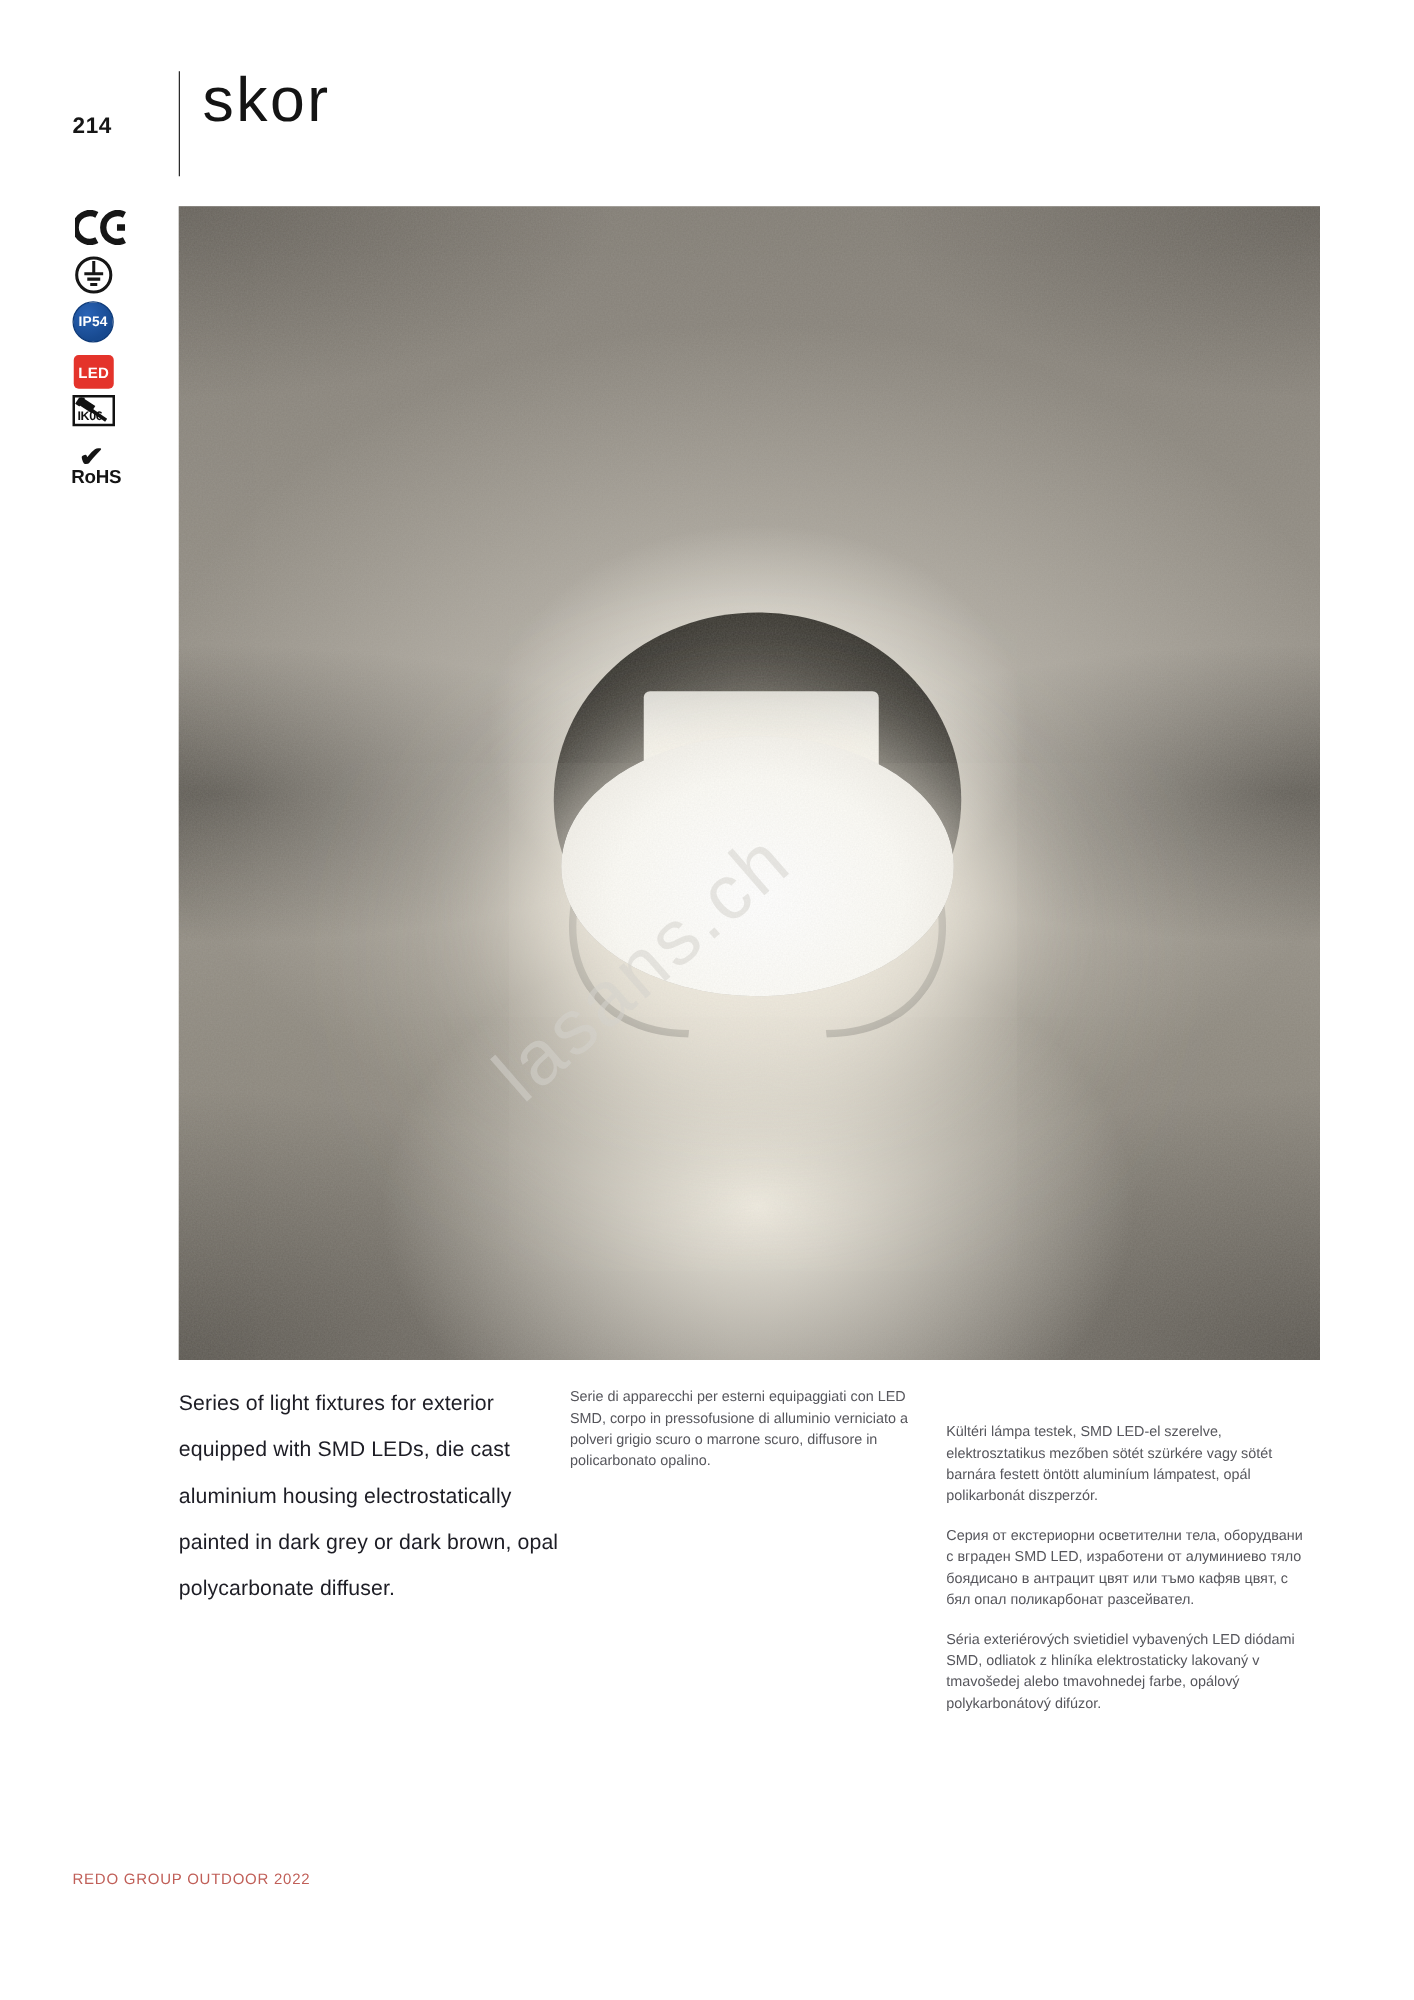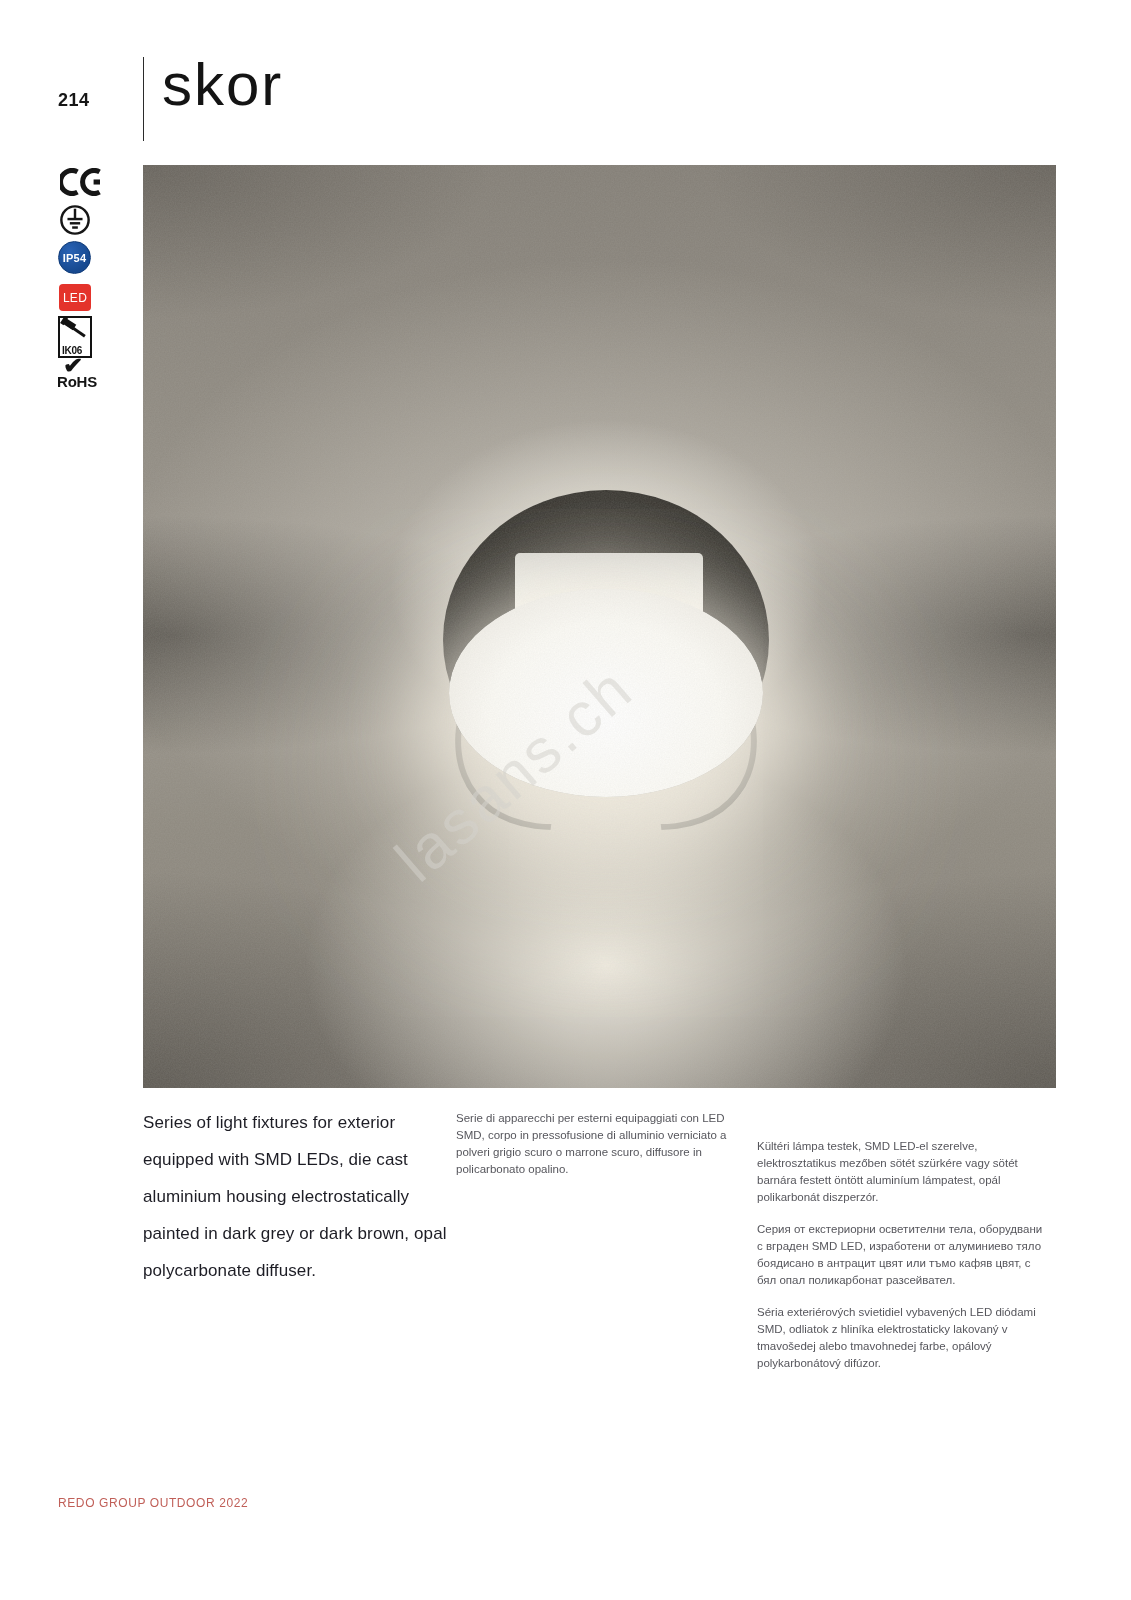--- a/index.html
+++ b/index.html
@@ -5,35 +5,35 @@
   * { margin:0; padding:0; box-sizing:border-box; }
   html,body { background:#ffffff; }
   body {
     width:1131px; height:1600px; position:relative; overflow:hidden;
     font-family:"Liberation Sans", sans-serif; color:#1a1a1a;
   }
 
   
   .page-number { position:absolute; left:58px; top:90px; font-size:18px; font-weight:700; letter-spacing:.5px; color:#161616; }
   .title-rule  { position:absolute; left:143px; top:57px; width:1px; height:84px; background:#2b2b2b; }
-  .product-name{ position:absolute; left:162px; top:55px; font-size:60px; font-weight:300; letter-spacing:2px; color:#141414; line-height:1; }
+  .product-name{ position:absolute; left:162px; top:55px; font-size:50px; font-weight:300; letter-spacing:2px; color:#141414; line-height:1; }
 
   
   .cert-col { position:absolute; left:57px; top:166px; width:50px; height:232px; }
   .cert { position:absolute; }
   .cert-ce     { left:3px;  top:2px; }
   .cert-earth  { left:2px;  top:38px; }
   .cert-ip54   { left:1px;  top:75px; width:33px; height:33px; border-radius:50%;
                  background:radial-gradient(circle at 35% 30%, #2a63b5, #17498f 70%);
                  color:#fff; font-size:11px; font-weight:700; display:flex; align-items:center; justify-content:center;
                  letter-spacing:.2px; border:1px solid #0e3a78; }
   .cert-led    { left:2px;  top:118px; width:32px; height:27px; border-radius:4px;
-                 background:#e4332b; color:#fff; font-size:12px; font-weight:400;
+                 background:#e4332b; color:#fff; font-size:12px; font-weight:700;
                  display:flex; align-items:center; justify-content:center; letter-spacing:.3px; }
-  .cert-ik06   { left:1px;  top:150px; width:34px; height:42px; background:#fff; border:2px solid #121212; position:absolute; }
+  .cert-ik06   { left:1px;  top:150px; width:34px; height:25px; background:#fff; border:2px solid #121212; position:absolute; }
   .ik-label    { position:absolute; left:2px; bottom:0px; font-size:10px; font-weight:600; letter-spacing:-0.3px; color:#121212; }
   .cert-rohs   { left:0px;  top:193px; width:50px; height:38px; }
   .rohs-check  { position:absolute; left:7px; top:-6px; font-size:22px; font-weight:700; color:#141414; transform:scaleX(1.1); }
   .rohs-label  { position:absolute; left:0px; top:14px; font-size:15px; font-weight:700; letter-spacing:-0.2px; color:#141414; }
 
   
   .photo {
     position:absolute; left:143px; top:165px; width:913px; height:923px; overflow:hidden;
     background:
       radial-gradient(ellipse 300px 230px at 463px 420px, rgba(255,252,243,0.95), rgba(255,252,243,0) 72%),

